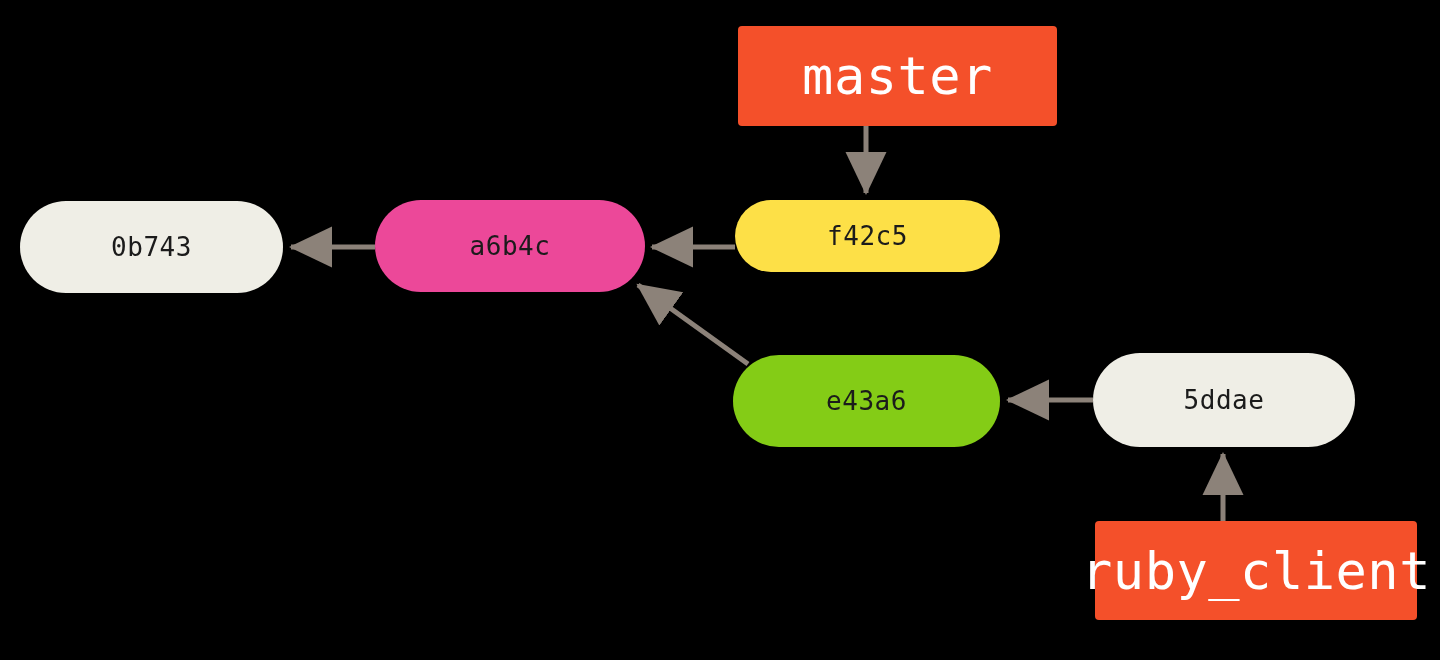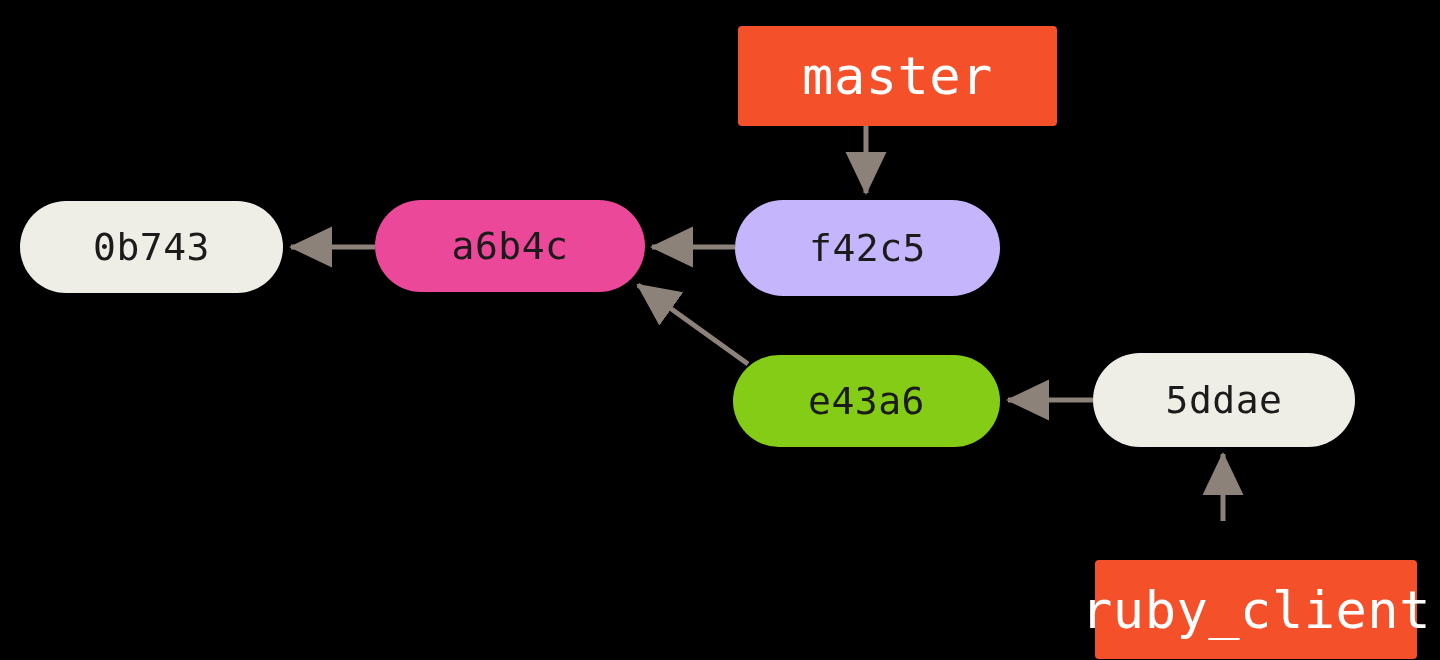--- a/index.html
+++ b/index.html
@@ -30,21 +30,21 @@
     display: flex;
     align-items: center;
     justify-content: center;
     box-sizing: border-box;
     white-space: nowrap;
   }
   .node.commit {
     background: #EFEEE6;
     border-radius: 999px;
     color: #1b1b1b;
-    font-size: 38px;
+    font-size: 26px;
     letter-spacing: 0.5px;
   }
   .node.branch {
     background: #F4502A;
     border-radius: 4px;
     color: #FFFFFF;
     font-size: 52px;
     letter-spacing: 0.5px;
   }
   .node-label {
@@ -73,30 +73,30 @@
       </g>
   </svg>
 
   <div id="nodes-group">
       <div class="node commit" style="left: 20px; top: 201px; width: 263px; height: 92px; background: rgb(239, 238, 230); color: rgb(27, 27, 27);">
         <span class="node-label">0b743</span>
       </div>
       <div class="node commit" style="left: 375px; top: 200px; width: 270px; height: 92px; background: #ec4899; color: rgb(27, 27, 27);">
         <span class="node-label">a6b4c</span>
       </div>
-      <div class="node commit" style="left: 735px; top: 200px; width: 265px; height: 96px; background: #c4b5fd; color: rgb(27, 27, 27);">
+      <div class="node commit" style="left: 735px; top: 200px; width: 265px; height: 72px; background: #fde047; color: rgb(27, 27, 27);">
         <span class="node-label">f42c5</span>
       </div>
       <div class="node commit" style="left: 733px; top: 355px; width: 267px; height: 92px; background: #84cc16; color: rgb(27, 27, 27);">
         <span class="node-label">e43a6</span>
       </div>
       <div class="node commit" style="left: 1093px; top: 353px; width: 262px; height: 94px; background: rgb(239, 238, 230); color: rgb(27, 27, 27); align-items: center;">
         <span class="node-label">5ddae</span>
       </div>
       <div class="node branch" style="left: 738px; top: 26px; width: 319px; height: 100px; background: rgb(244, 80, 42); color: rgb(255, 255, 255);">
         <span class="node-label">master</span>
       </div>
-      <div class="node branch" style="left: 1095px; top: 521px; width: 322px; height: 99px; background: rgb(244, 80, 42); color: rgb(255, 255, 255); margin-top: 39px;">
+      <div class="node branch" style="left: 1095px; top: 521px; width: 322px; height: 99px; background: rgb(244, 80, 42); color: rgb(255, 255, 255);">
         <span class="node-label">ruby_client</span>
       </div>
     </div>
 
 </div>
 
 </body></html>

